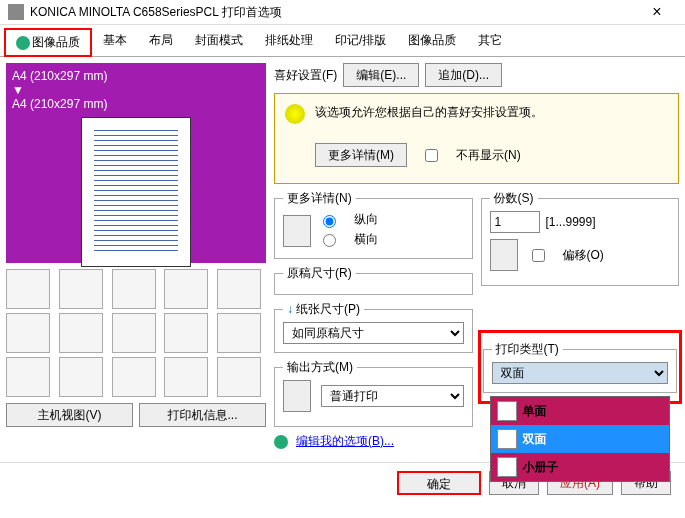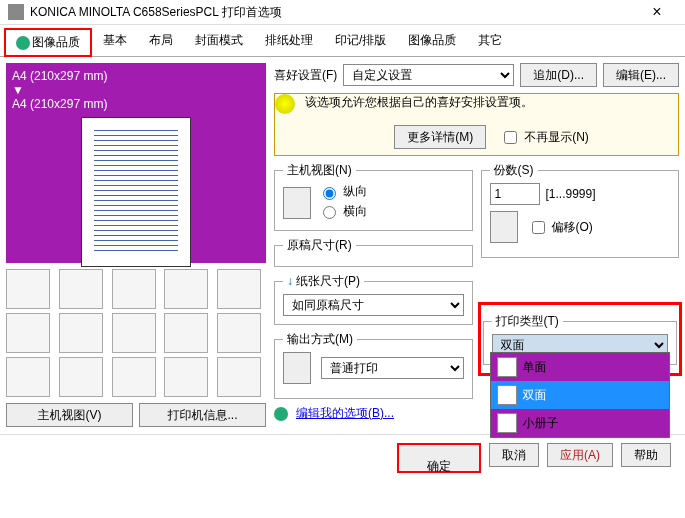--- a/index.html
+++ b/index.html
@@ -19,37 +19,37 @@
 .row { display: flex; align-items: center; gap: 6px; margin-bottom: 6px; }
 select, input[type=text] { border: 1px solid #888; background: #fff; padding: 2px 4px; height: 22px; }
 button { border: 1px solid #888; background: #eee; padding: 3px 12px; cursor: pointer; height: 24px; }
 .preview-box { background: #a21caf; color: #fff; padding: 6px; height: 200px; }
 .paper-preview { background: #fff; width: 110px; height: 150px; margin: 6px auto; border: 1px solid #333; position: relative; }
 .paper-preview::after { content: ""; position: absolute; inset: 12px; background: repeating-linear-gradient(#46a 0 1px, transparent 1px 5px); }
 .thumbs { display: grid; grid-template-columns: repeat(5, 1fr); gap: 4px; margin-top: 6px; }
 .thumb { width: 44px; height: 40px; border: 1px solid #aaa; background: #f5f5f5; }
 .btn-row { display: flex; gap: 6px; margin-top: 6px; }
 .btn-row button { flex: 1; }
-.info-box { border: 1px solid #c90; background: #fffceb; padding: 0; display: flex; gap: 10px; align-items: flex-start; }
+.info-box { border: 1px solid #c90; background: #fffceb; padding: 10px; display: flex; gap: 10px; align-items: flex-start; }
 .bulb { width: 20px; height: 20px; background: radial-gradient(#ff0, #cc0); border-radius: 50%; }
 fieldset { border: 1px solid #aaa; margin: 6px 0; padding: 4px 8px 8px; }
 legend { padding: 0 4px; }
 .mini-icon { display: inline-block; width: 28px; height: 32px; border: 1px solid #888; background: #eee; vertical-align: middle; margin-right: 4px; }
 .arrow { color: #06c; margin-right: 3px; }
 .cols { display: flex; gap: 8px; }
 .col { flex: 1; }
 .combo { position: relative; }
 .combo select { width: 100%; background: #cde; }
-.dropdown { position: absolute; left: -2px; right: -2px; top: 18px; background: #a21caf; border: 1px solid #666; z-index: 10; }
+.dropdown { position: absolute; left: -2px; right: -2px; top: 34px; background: #be185d; border: 1px solid #666; z-index: 10; font-weight: bold; }
 .dd-item { padding: 4px 6px; display: flex; align-items: center; gap: 6px; cursor: pointer; }
 .dd-item.sel { background: #1e90ff; color: #fff; }
 .dd-icon { width: 20px; height: 20px; border: 1px solid #888; background: #fff; }
 .footer { display: flex; justify-content: flex-end; gap: 8px; padding: 8px 14px; border-top: 1px solid #ddd; }
 .hl-block { outline: 3px solid red; padding: 2px; margin-top: 47px; }
-label { display: inline-flex; align-items: center; gap: 4px; }
+label { display: inline-flex; align-items: center; gap: 15px; }
 </style>
 </head>
 <body>
 
 <div class="titlebar">
   <span class="titlebar-icon"></span>
   <span class="title">KONICA MINOLTA C658SeriesPCL 打印首选项</span>
   <span class="close">×</span>
 </div>
 
@@ -92,43 +92,42 @@
     </div>
     <div class="btn-row">
       <button>主机视图(V)</button>
       <button>打印机信息...</button>
     </div>
   </div>
 
   <div class="right">
     <div class="row">
       <span>喜好设置(F)</span>
-      <select style="flex:1"><option>自定义设置</option></select>
+      <button>编辑(E)...</button>
       <button>追加(D)...</button>
-      <button>编辑(E)...</button>
     </div>
 
     <div class="info-box">
       <div class="bulb"></div>
       <div style="flex:1">
         <div>该选项允许您根据自己的喜好安排设置项。</div>
-        <div class="row" style="margin-top:14px;justify-content:center;gap:14px">
+        <div class="row" style="margin-top:22px;justify-content:flex-start;gap:14px">
           <button>更多详情(M)</button>
           <label>
               <input type="checkbox" style="">
               <span>不再显示(N)</span>
             </label>
         </div>
       </div>
     </div>
 
     <div class="cols">
       <div class="col">
         <fieldset>
-          <legend>主机视图(N)</legend>
+          <legend>更多详情(N)</legend>
           <span class="mini-icon"></span>
           <span style="display:inline-block;vertical-align:middle">
             <label>
                 <input type="radio" checked="" style="">
                 <span>纵向</span>
               </label><br>
             <label>
                 <input type="radio" style="">
                 <span>横向</span>
               </label>
@@ -192,17 +191,17 @@
     </div>
 
     <div class="row">
         <span class="tab-icon"></span>
         <a href="#">编辑我的选项(B)...</a>
       </div>
   </div>
 </div>
 
 <div class="footer">
-  <button class="hl-red" style="padding:13px 28px">确定</button>
+  <button class="hl-red" style="padding:3px 28px">确定</button>
   <button>取消</button>
   <button style="color:#b91c1c">应用(A)</button>
   <button>帮助</button>
 </div>
 
 </body></html>

